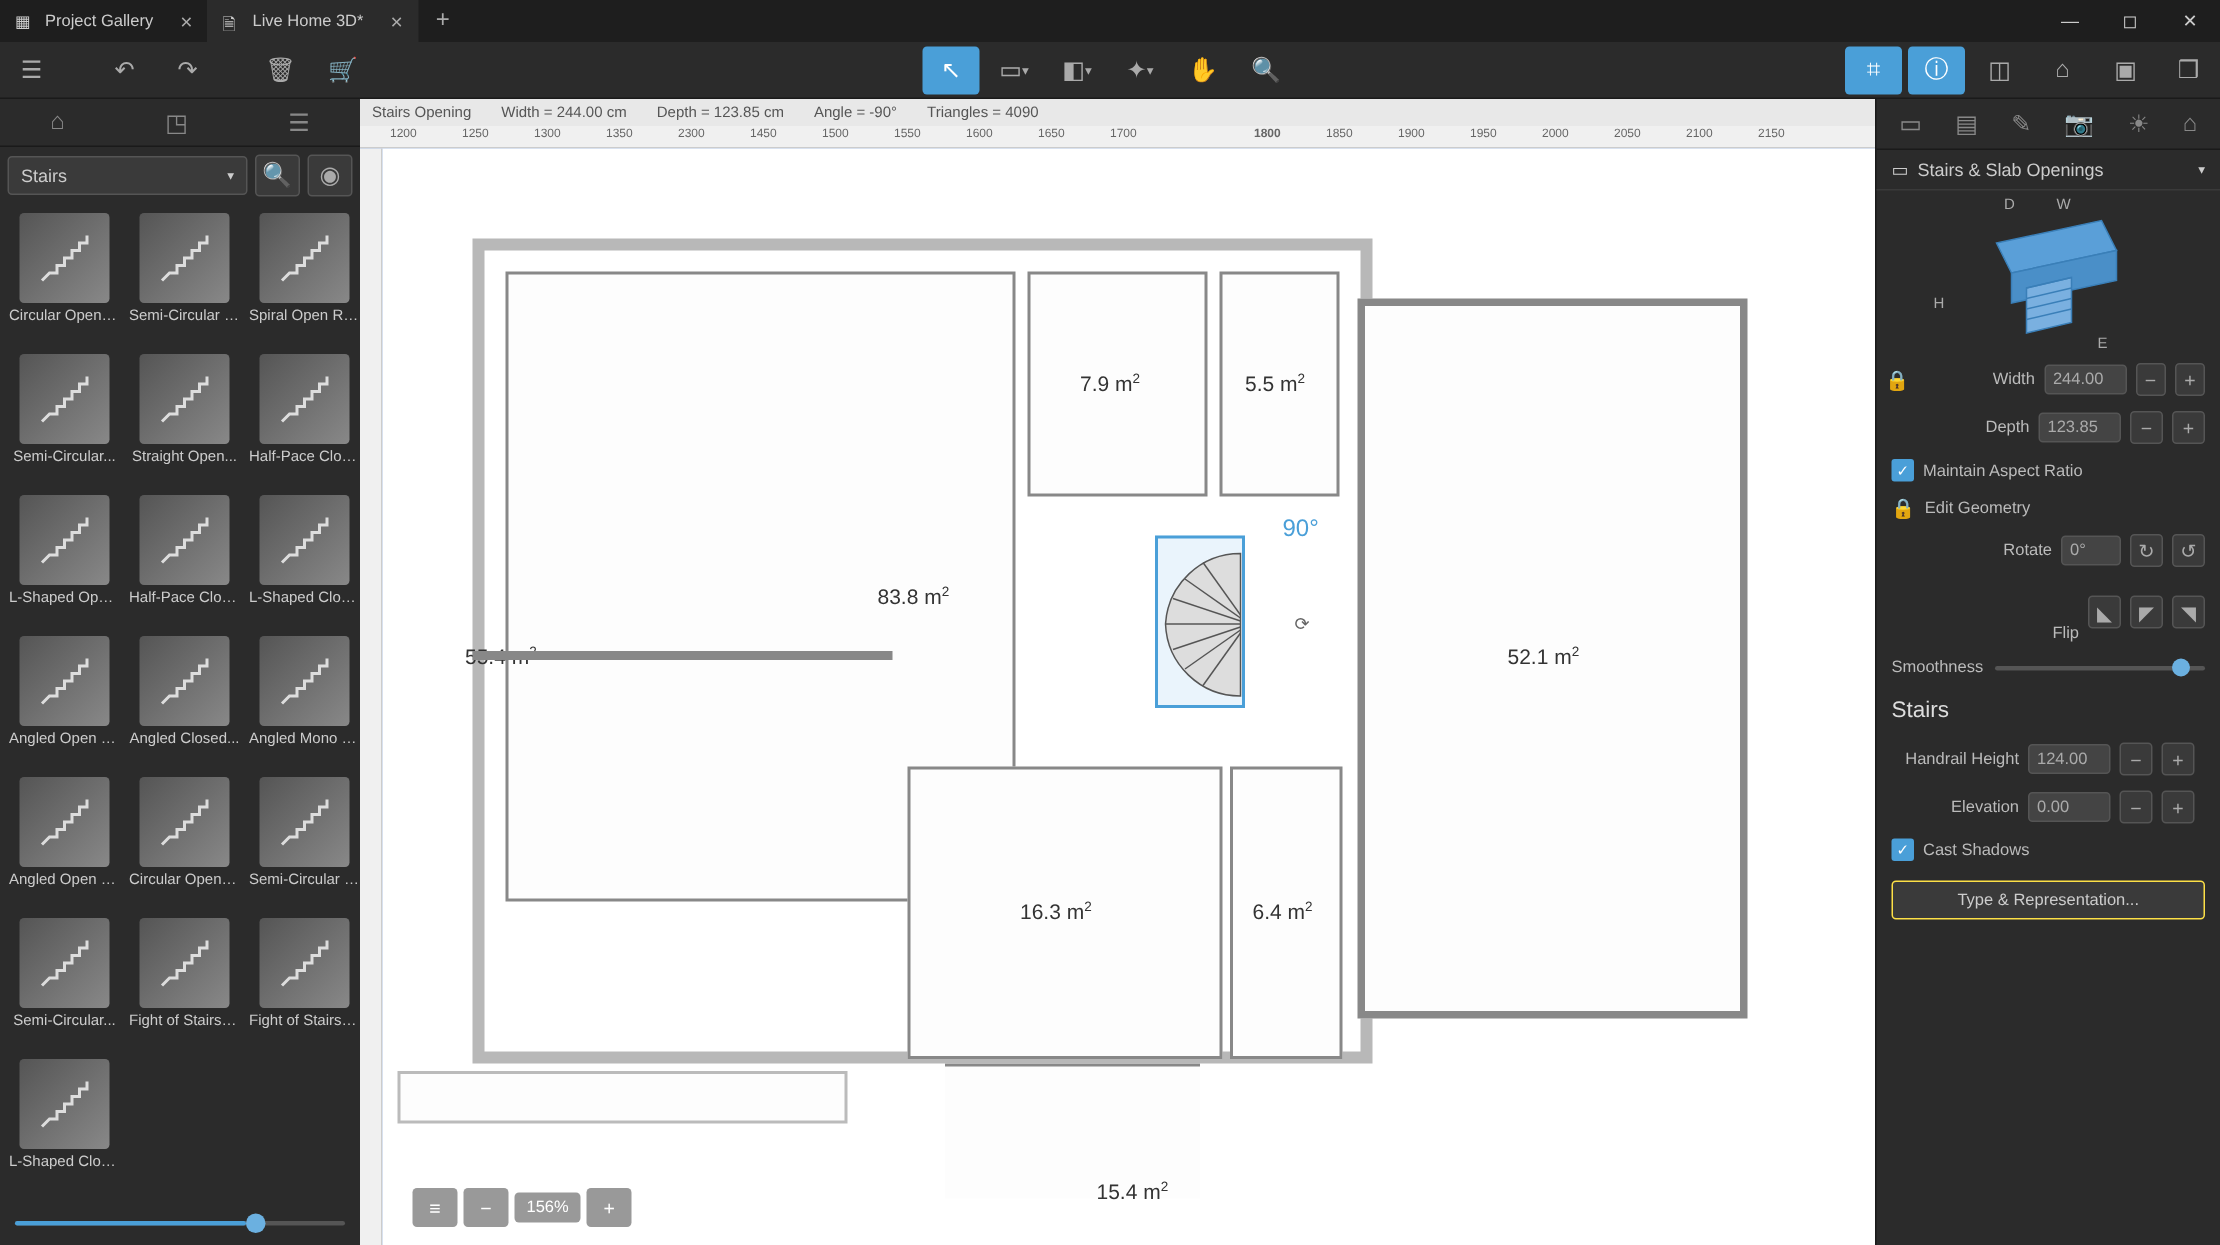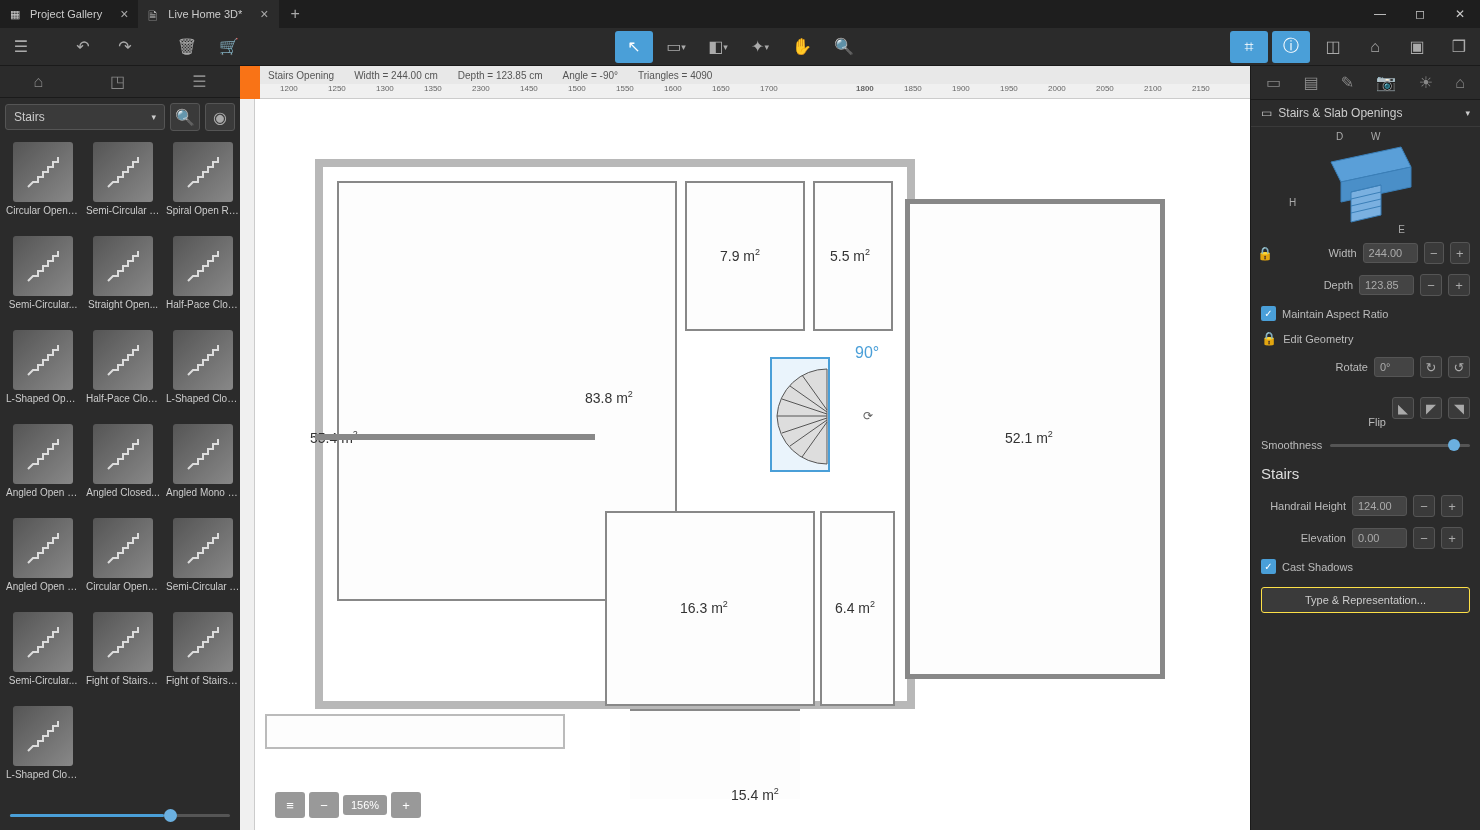--- a/index.html
+++ b/index.html
@@ -24,21 +24,21 @@
 .cat-select{flex:1;background:#3a3a3a;border:1px solid #555;color:#ccc;padding:5px 8px;font-size:12px;border-radius:3px;display:flex;justify-content:space-between;align-items:center;}
 .cat-btn{width:30px;height:28px;background:#3a3a3a;border:1px solid #555;border-radius:3px;display:flex;align-items:center;justify-content:center;color:#aaa;cursor:pointer;}
 .library{flex:1;overflow-y:auto;display:grid;grid-template-columns:1fr 1fr 1fr;gap:2px;padding:4px;}
 .lib-item{display:flex;flex-direction:column;align-items:center;cursor:pointer;padding:2px;}
 .lib-thumb{width:60px;height:60px;background:linear-gradient(135deg,#555,#888);border-radius:3px;display:flex;align-items:center;justify-content:center;margin-bottom:3px;}
 .lib-label{font-size:10px;color:#ccc;text-align:center;white-space:nowrap;overflow:hidden;text-overflow:ellipsis;width:74px;}
 .zoom-slider{height:30px;display:flex;align-items:center;padding:0 10px;}
 .zoom-track{flex:1;height:3px;background:#555;position:relative;border-radius:2px;}
 .zoom-fill{position:absolute;left:0;top:0;height:3px;background:#4a9fd8;width:70%;border-radius:2px;}
 .zoom-thumb{position:absolute;left:70%;top:-5px;width:13px;height:13px;background:#6bb0e0;border-radius:50%;}
-.canvas-area{flex:1;background:#f97316;position:relative;overflow:hidden;padding-left:20px;}
+.canvas-area{flex:1;background:#3b82f6;position:relative;overflow:hidden;}
 .info-bar{height:18px;background:#e8e8e8;font-size:10px;color:#555;display:flex;align-items:center;padding:0 8px;gap:20px;}
 .ruler-h{height:15px;background:#f0f0f0;border-bottom:1px solid #ccc;position:relative;overflow:hidden;font-size:8px;color:#666;}
 .ruler-h span{position:absolute;top:0;}
 .ruler-v{width:15px;background:#f0f0f0;border-right:1px solid #ccc;position:absolute;left:0;top:33px;bottom:0;overflow:hidden;}
 .floor-plan{position:absolute;left:15px;top:33px;right:0;bottom:0;background:#fff;}
 .room{position:absolute;border:2px solid #888;background:#fdfdfd;}
 .room-area{position:absolute;font-size:14px;color:#333;}
 .wall{position:absolute;background:#888;}
 .stairs-sel{position:absolute;border:2px solid #4a9fd8;background:rgba(150,200,240,0.2);}
 .zoom-controls{position:absolute;bottom:12px;left:20px;display:flex;gap:4px;align-items:center;}

